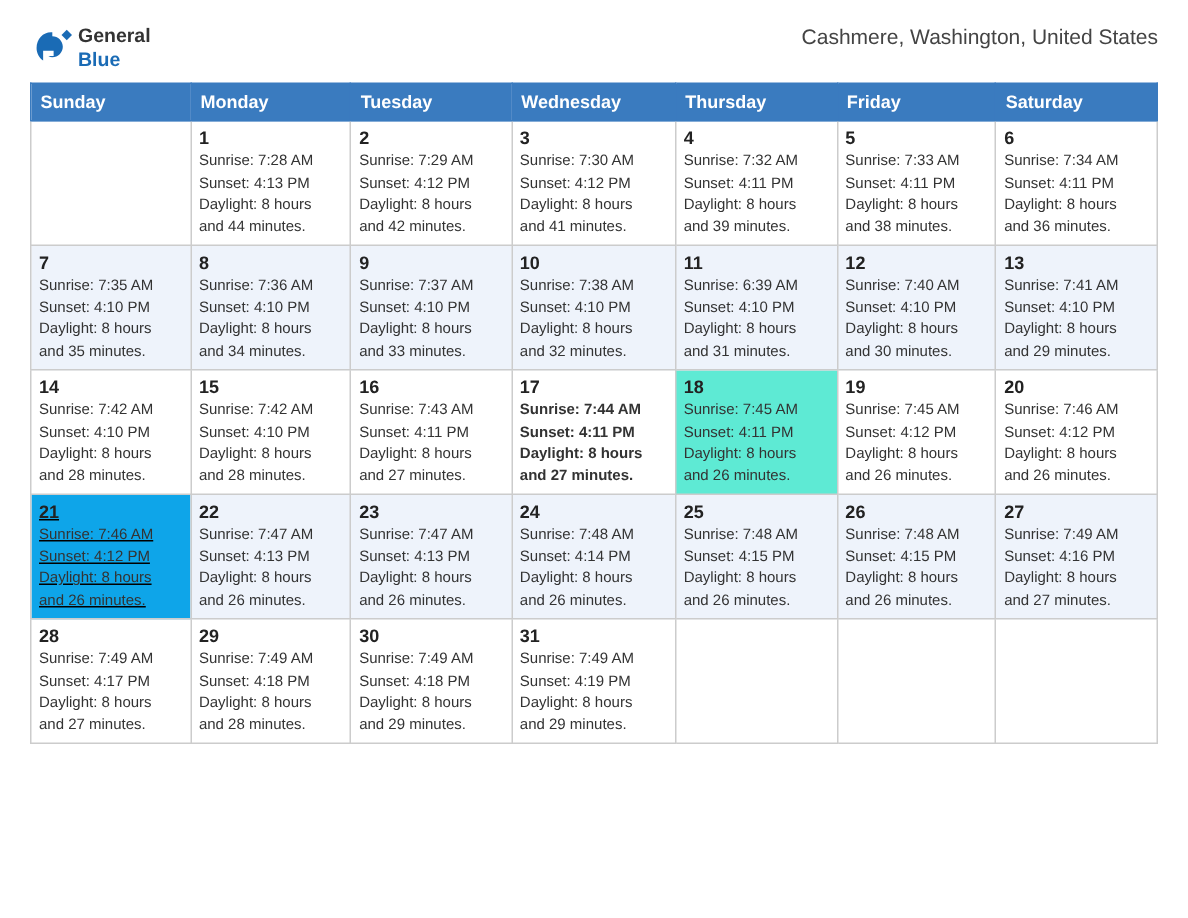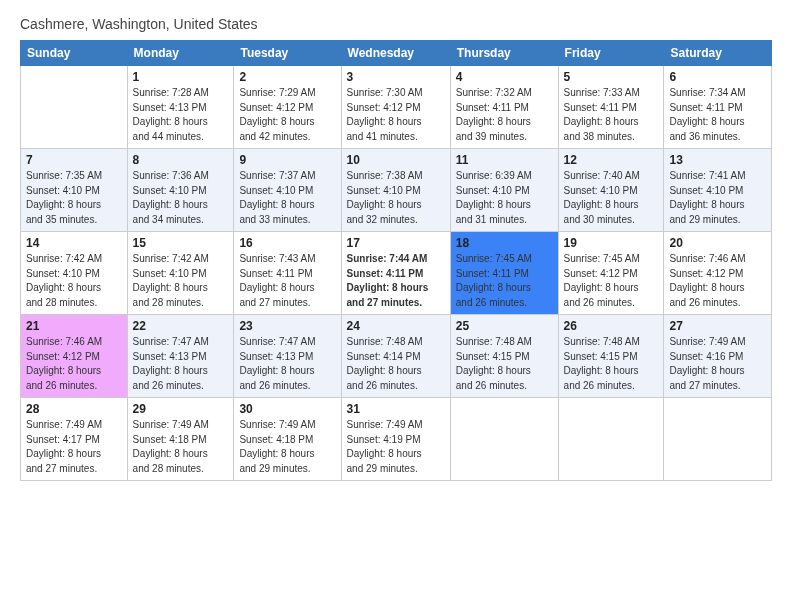--- a/index.html
+++ b/index.html
@@ -96,20 +96,30 @@
     }
     .calendar tbody tr:nth-child(even) td {
       background: #eef3fb;
     }
   </style>
 </head>
 <body>
 
 <div class="page">
   <div class="header">
+    <div class="logo">
+      <svg class="logo-icon" viewBox="0 0 32 32" xmlns="http://www.w3.org/2000/svg">
+        <path d="M16 4 C10 4 5 9 5 16 C5 20 7 23.5 10 25.5 L10 18 L18 18 L18 22 L14 22 C15 22.7 16 23 17 23 C21.4 23 25 19.4 25 15 C25 10.6 21.4 7 17 7 L17 4 Z" fill="#1a6bb5"></path>
+        <path d="M24 6 L28 2 L32 6 L28 10 Z" fill="#1a6bb5"></path>
+      </svg>
+      <div class="logo-text">
+        <div class="logo-general">General</div>
+        <div class="logo-blue">Blue</div>
+      </div>
+    </div>
     <div class="title-block">
       <div class="location">Cashmere, Washington, United States</div>
     </div>
   </div>
 
   <table class="calendar">
     <thead>
       <tr>
       <th>Sunday</th>
           <th>Monday</th>
@@ -239,21 +249,21 @@
 Daylight: 8 hours
 and 27 minutes.</div>
           </td>
           <td style="background: rgb(255, 255, 255);">
             <span class="day-num">17</span>
             <div class="day-info" style="white-space: pre-line; font-weight: bold;">Sunrise: 7:44 AM
 Sunset: 4:11 PM
 Daylight: 8 hours
 and 27 minutes.</div>
           </td>
-          <td style="background: #3b82f6;">
+          <td style="background: #5eead4;">
             <span class="day-num">18</span>
             <div class="day-info" style="white-space: pre-line;">Sunrise: 7:45 AM
 Sunset: 4:11 PM
 Daylight: 8 hours
 and 26 minutes.</div>
           </td>
           <td style="background: rgb(255, 255, 255);">
             <span class="day-num">19</span>
             <div class="day-info" style="white-space: pre-line;">Sunrise: 7:45 AM
 Sunset: 4:12 PM
@@ -262,21 +272,21 @@
           </td>
           <td style="background: rgb(255, 255, 255);">
             <span class="day-num">20</span>
             <div class="day-info" style="white-space: pre-line;">Sunrise: 7:46 AM
 Sunset: 4:12 PM
 Daylight: 8 hours
 and 26 minutes.</div>
           </td>
         </tr>
         <tr>
-          <td style="background: #f0abfc;">
+          <td style="background: #0ea5e9; text-decoration: underline;">
             <span class="day-num">21</span>
             <div class="day-info" style="white-space: pre-line;">Sunrise: 7:46 AM
 Sunset: 4:12 PM
 Daylight: 8 hours
 and 26 minutes.</div>
           </td>
           <td style="background: rgb(238, 243, 251);">
             <span class="day-num">22</span>
             <div class="day-info" style="white-space: pre-line;">Sunrise: 7:47 AM
 Sunset: 4:13 PM

